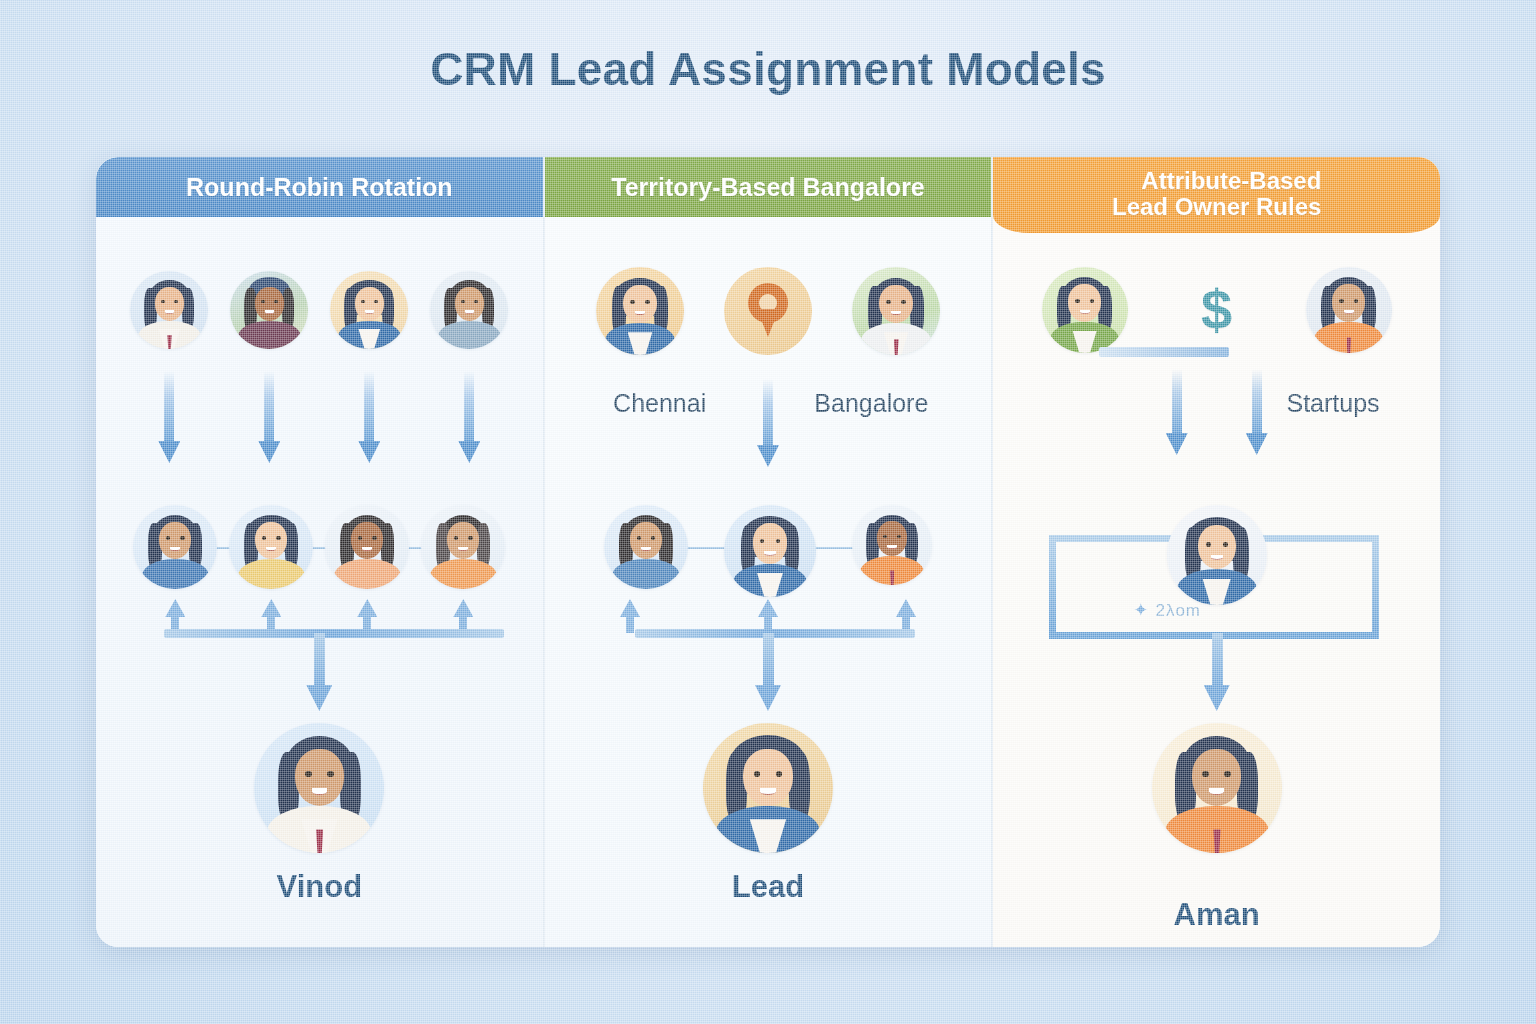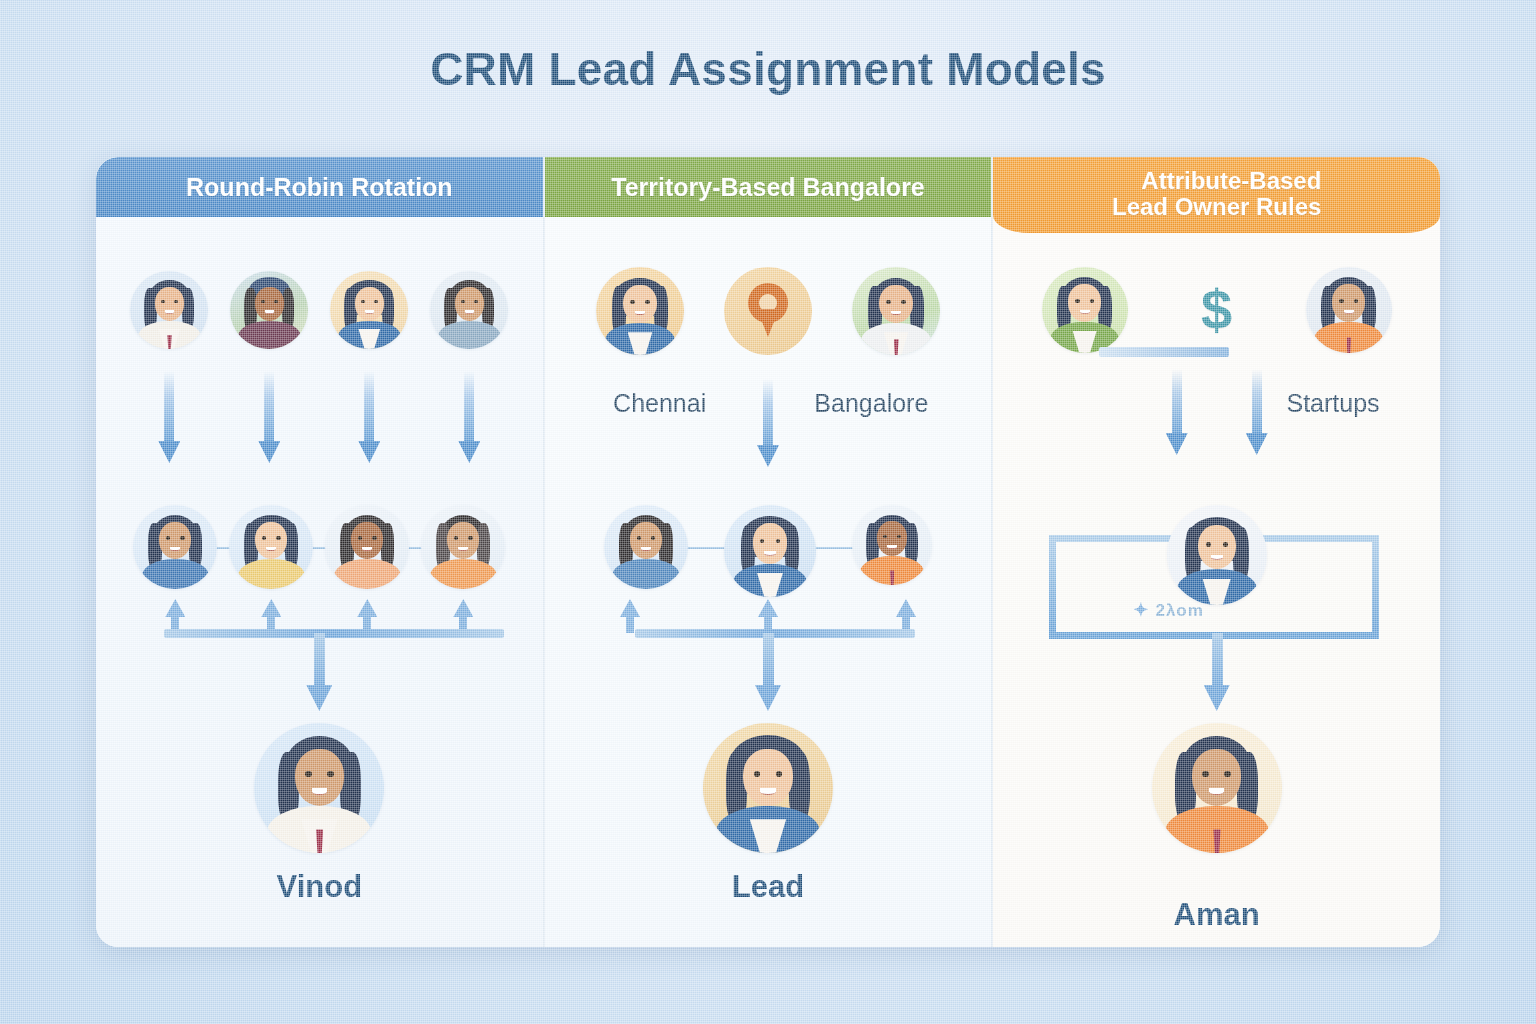--- a/index.html
+++ b/index.html
@@ -232,21 +232,20 @@
     border: 7px solid;
     border-image: linear-gradient(180deg,#aacce9,#6aa3d8) 1;
     background: transparent;
   }
   .rule-note {
     position: absolute;
     font-size: 17px;
     color: #8fb6d8;
     letter-spacing: 1px;
     white-space: nowrap;
-    font-weight: bold;
   }
   .spark {
     display: inline-block;
     color: #7fb0df;
     font-size: 18px;
     margin-right: 6px;
   }
 
   .label {
     font-size: 25px;

